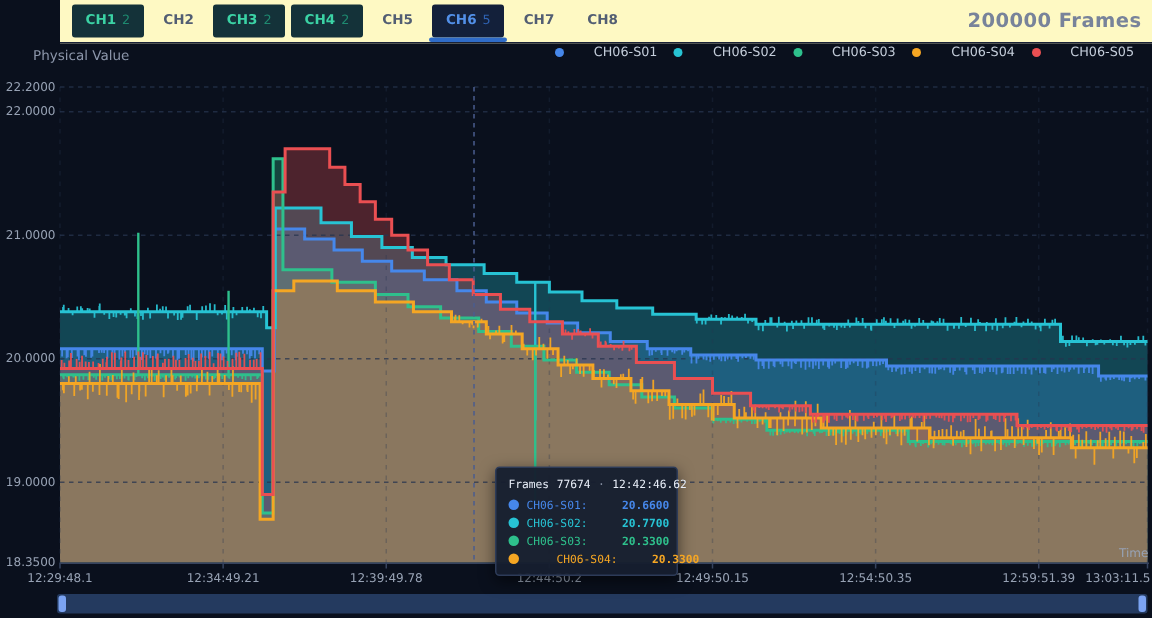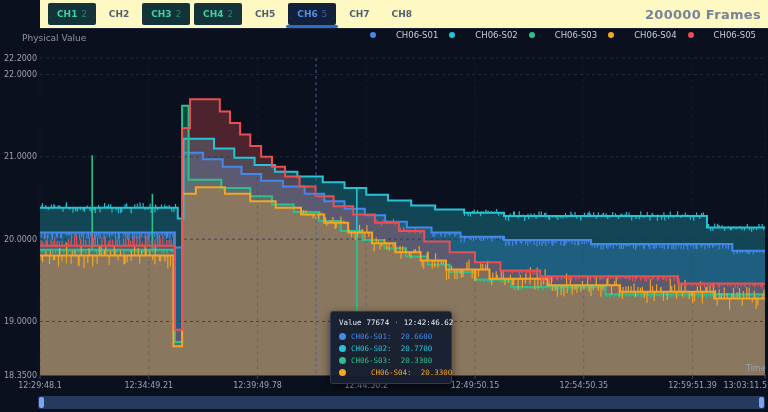--- a/index.html
+++ b/index.html
@@ -30,21 +30,21 @@
   .tooltip{position:absolute;left:330px;top:311px;width:104px;background:rgba(22,30,47,0.96);
            border:1px solid #2d3b58;border-radius:3px;padding:6px 8px 6px 8px;z-index:6;
            box-shadow:0 3px 10px rgba(0,0,0,.55);}
   .tt-title{display:flex;align-items:center;gap:5px;font-size:7.5px;color:#e8eef8;
             font-family:"DejaVu Sans Mono",monospace;white-space:nowrap;}
   .tt-title .sep{color:#8a94a6;}
   .tt-rows{margin-top:5px;display:flex;flex-direction:column;gap:3px;}
   .tt-row{display:flex;align-items:center;gap:5px;font-size:7.5px;
           font-family:"DejaVu Sans Mono",monospace;white-space:nowrap;}
   .tt-dot{width:7px;height:7px;border-radius:50%;flex:0 0 auto;}
-  .tt-val{font-weight:normal;margin-left:4px;}
+  .tt-val{font-weight:bold;margin-left:18px;}
   
   .scroll-track{position:absolute;left:38px;right:3px;top:396px;height:13px;background:#243a5f;
                 border-radius:2px;z-index:4;}
   .scroll-handle{position:absolute;top:1px;width:5px;height:11px;background:#7ba3f2;border-radius:2px;}
   .scroll-handle.left{left:1px;}
   .scroll-handle.right{right:1px;}
 </style>
 </head>
 <body>
 
@@ -163,21 +163,21 @@
       <text x="37" y="76.96753246753241" text-anchor="end" fill="#97a2b4" font-size="8" font-family="DejaVu Sans, sans-serif">22.0000</text>
       <text x="37" y="159.30519480519482" text-anchor="end" fill="#97a2b4" font-size="8" font-family="DejaVu Sans, sans-serif">21.0000</text>
       <text x="37" y="241.6428571428572" text-anchor="end" fill="#97a2b4" font-size="8" font-family="DejaVu Sans, sans-serif">20.0000</text>
       <text x="37" y="323.98051948051955" text-anchor="end" fill="#97a2b4" font-size="8" font-family="DejaVu Sans, sans-serif">19.0000</text>
       <text x="37" y="377.5" text-anchor="end" fill="#97a2b4" font-size="8" font-family="DejaVu Sans, sans-serif">18.3500</text>
       <text x="746" y="371" text-anchor="start" fill="#97a2b4" font-size="8" font-family="DejaVu Sans, sans-serif">Time</text>
     </svg>
 
   <div class="tooltip">
     <div class="tt-title">
-      <span>Value</span>
+      <span>Frames</span>
       <span>77674</span>
       <span class="sep">·</span>
       <span>12:42:46.62</span>
     </div>
     <div class="tt-rows" id="tt-rows">
         <div class="tt-row">
           <span class="tt-dot" style="background: rgb(70, 135, 234);"></span>
           <span style="color: rgb(70, 135, 234); text-align: center;">CH06-S01:</span>
           <span class="tt-val" style="color: rgb(70, 135, 234);">20.6600</span>
         </div>

